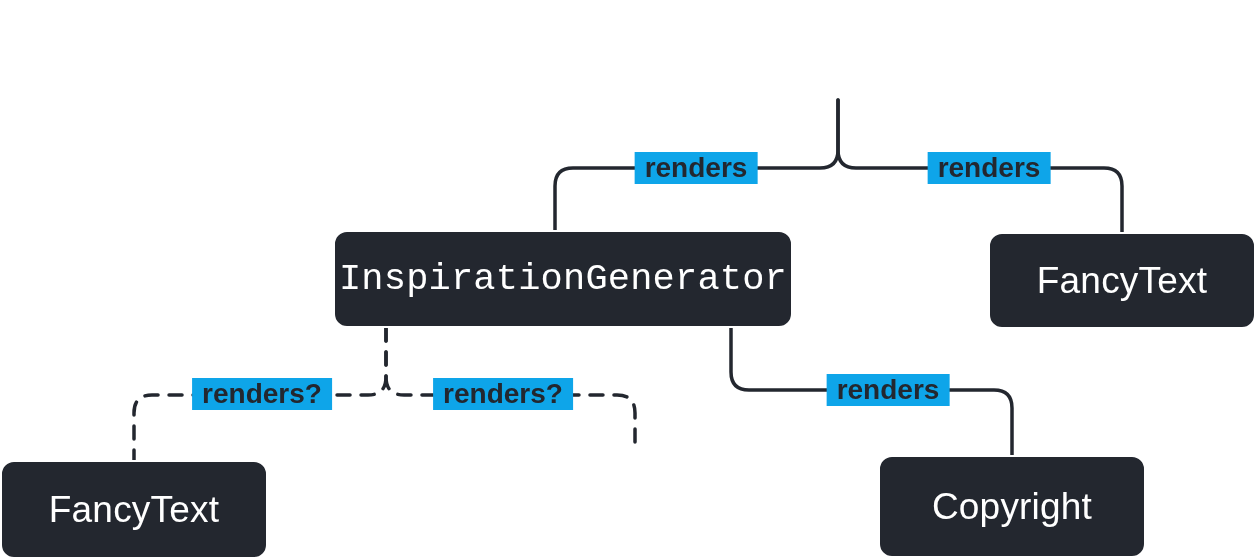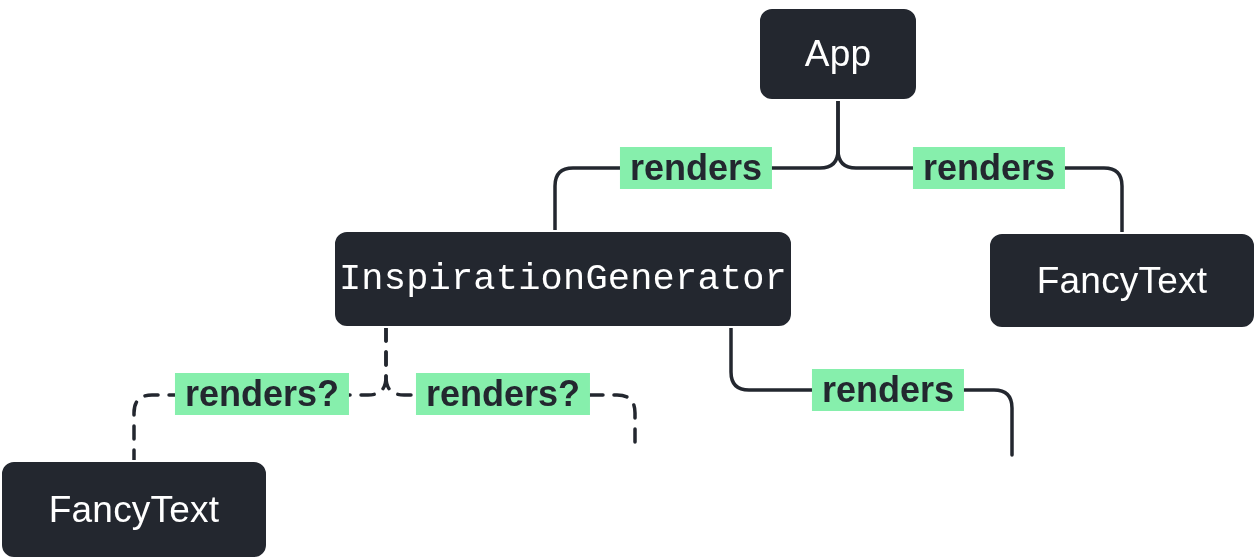--- a/index.html
+++ b/index.html
@@ -38,23 +38,23 @@
     display: flex;
     align-items: center;
     justify-content: center;
     font-size: 37px;
     font-weight: 450;
     letter-spacing: 0.2px;
   }
   .edge-label {
     position: absolute;
     transform: translate(-50%, -50%);
-    background: #86efac;
+    background: #0ea5e9;
     color: #23272f;
-    font-size: 36px;
+    font-size: 28px;
     font-weight: 700;
     padding: 0 10px;
     white-space: nowrap;
   }
 </style>
 </head>
 <body>
 
 <div class="canvas">
 
@@ -70,23 +70,23 @@
 
     <path class="edge dashed" d="M 386 328 V 377 Q 386 395 404 395 H 617 Q 635 395 635 413 V 452"></path>
   </svg>
 
   <span class="edge-label" style="left:696px; top:168px;">renders</span>
   <span class="edge-label" style="left:989px; top:168px;">renders</span>
   <span class="edge-label" style="left:262px; top:394px;">renders?</span>
   <span class="edge-label" style="left:503px; top:394px;">renders?</span>
   <span class="edge-label" style="left:888px; top:390px;">renders</span>
 
-  <div class="node" style="left:758px; top:7px; width:160px; height:94px;">App</div>
 
   <div class="node" style="left:333px; top:230px; width:460px; height:98px;font-family:Liberation Mono, monospace;">InspirationGenerator</div>
 
   <div class="node" style="left:988px; top:232px; width:268px; height:97px;">FancyText</div>
 
   <div class="node" style="left:0px; top:460px; width:268px; height:99px;">FancyText</div>
 
 
+  <div class="node" style="left:878px; top:455px; width:268px; height:103px;">Copyright</div>
 
 </div>
 
 </body></html>

